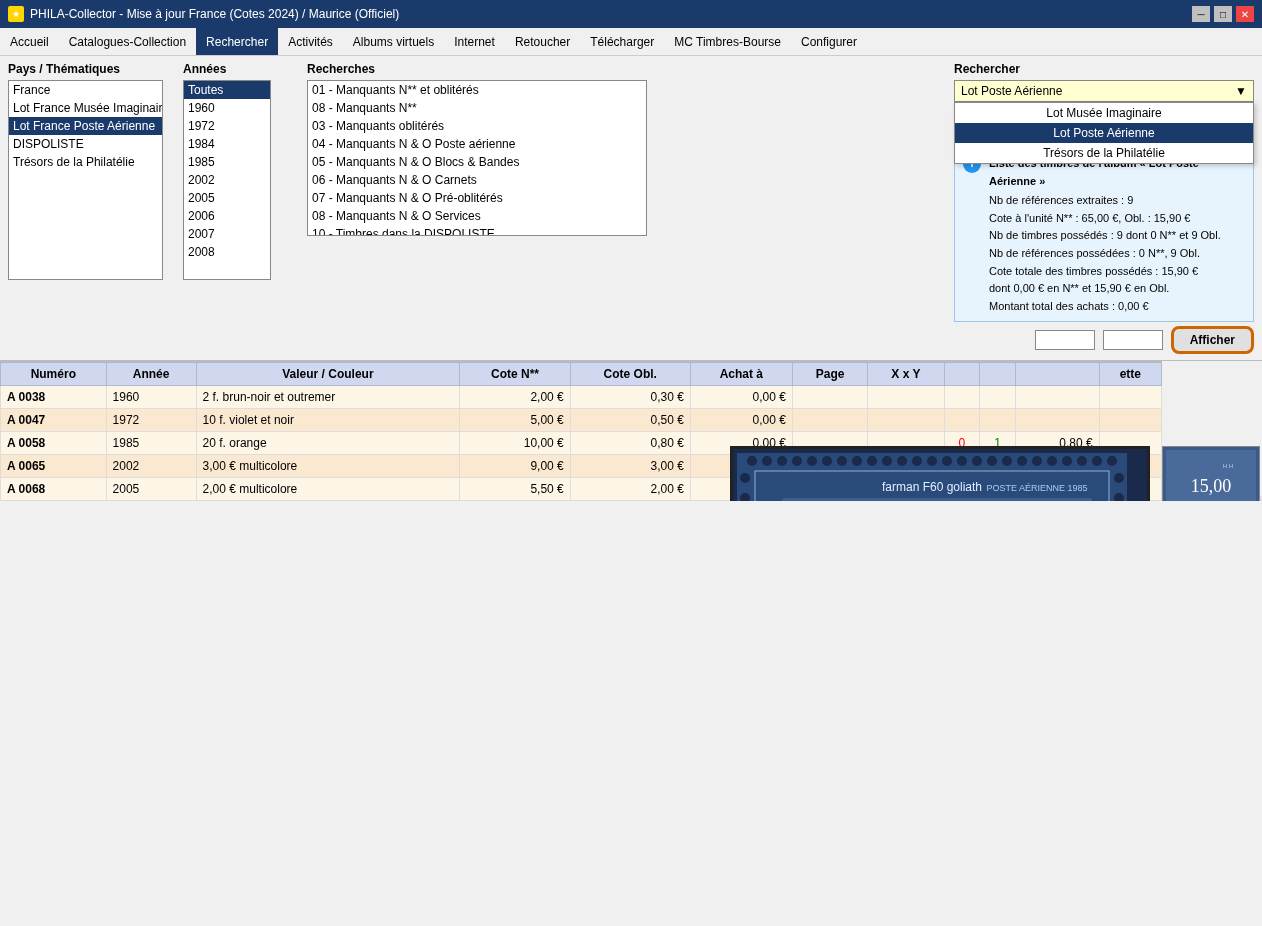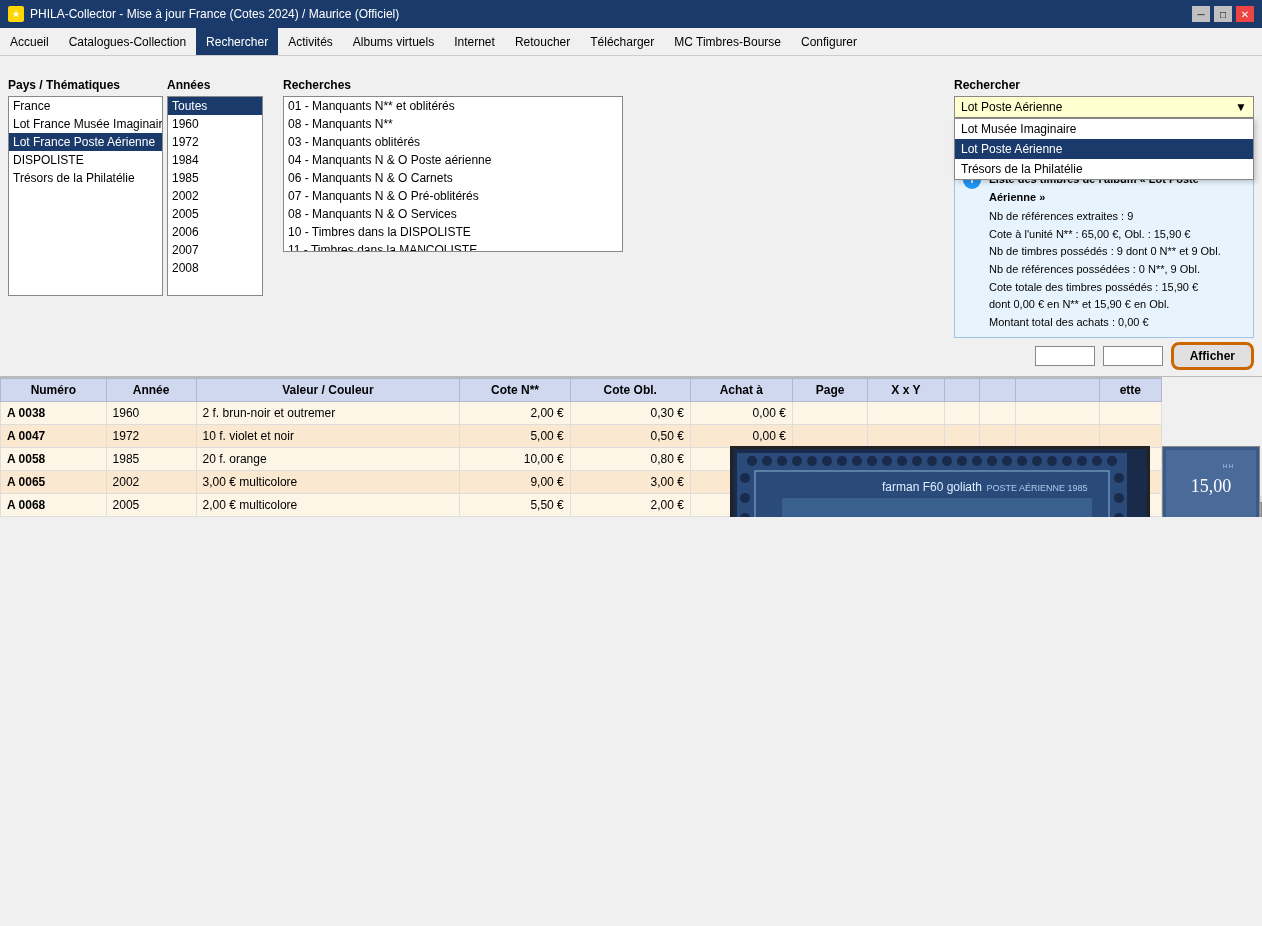--- a/index.html
+++ b/index.html
@@ -38,45 +38,44 @@
       display: flex;
       align-items: center;
       white-space: nowrap;
     }
     .menubar-item.active { background: #1a3a6b; color: white; }
     
     
     .top-section {
       display: flex;
       padding: 6px 8px;
-      gap: 4px;
+      gap: 20px;
       background: #f0f0f0;
       border-bottom: 1px solid #bbb;
-      margin-top: 16px;
     }
     
     
     .panel { display: flex; flex-direction: column; }
     .panel-title { font-weight: bold; font-size: 12px; margin-bottom: 4px; color: #000; }
     
     .listbox {
       border: 1px solid #888;
       background: white;
       overflow-y: auto;
       font-size: 12px;
     }
     .listbox-item {
       padding: 2px 4px;
       cursor: pointer;
       white-space: nowrap;
     }
     .listbox-item.selected { background: #1a3a6b; color: white; }
     
     
-    .annees-panel { width: 96px; }
+    .annees-panel { width: 88px; }
     .annees-list { height: 200px; }
     
     
     .pays-panel { width: 155px; }
     .pays-list { height: 200px; }
     
     
     .recherches-panel { flex: 1; padding-left: 16px; }
     .recherches-list { height: 200px; }
     
@@ -97,20 +96,21 @@
     }
     .dropdown-options {
       position: absolute;
       top: 100%;
       left: 0;
       right: 0;
       background: white;
       border: 1px solid #888;
       z-index: 100;
       box-shadow: 2px 2px 5px rgba(0,0,0,0.2);
+      text-align: center;
     }
     .dropdown-option {
       padding: 3px 6px;
       cursor: pointer;
       font-size: 12px;
     }
     .dropdown-option.selected { background: #1a3a6b; color: white; }
     
     .images-section {
       display: flex;
@@ -314,20 +314,21 @@
       </div>
     </div>
 
     <div class="panel recherches-panel">
       <div class="panel-title">Recherches</div>
       <div class="listbox recherches-list" style="height:156px; width:340px;">
         <div class="listbox-item">01 - Manquants N** et oblitérés</div>
         <div class="listbox-item">08 - Manquants N**</div>
         <div class="listbox-item">03 - Manquants oblitérés</div>
         <div class="listbox-item">04 - Manquants N &amp; O Poste aérienne</div>
+        <div class="listbox-item">05 - Manquants N &amp; O Blocs &amp; Bandes</div>
         <div class="listbox-item">06 - Manquants N &amp; O Carnets</div>
         <div class="listbox-item">07 - Manquants N &amp; O Pré-oblitérés</div>
         <div class="listbox-item">08 - Manquants N &amp; O Services</div>
         <div class="listbox-item">10 - Timbres dans la DISPOLISTE</div>
         <div class="listbox-item">11 - Timbres dans la MANCOLISTE</div>
         <div class="listbox-item">12 - Mes timbres en double</div>
 
       </div>
     </div>
 

